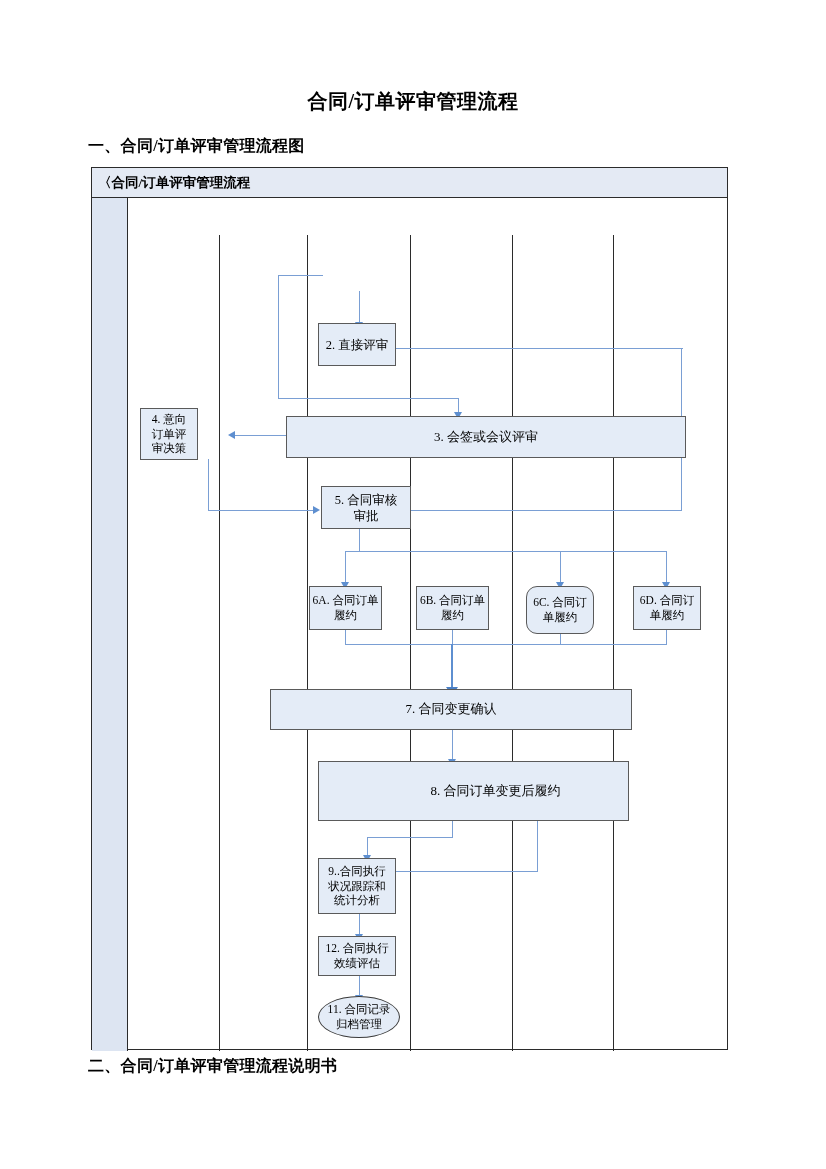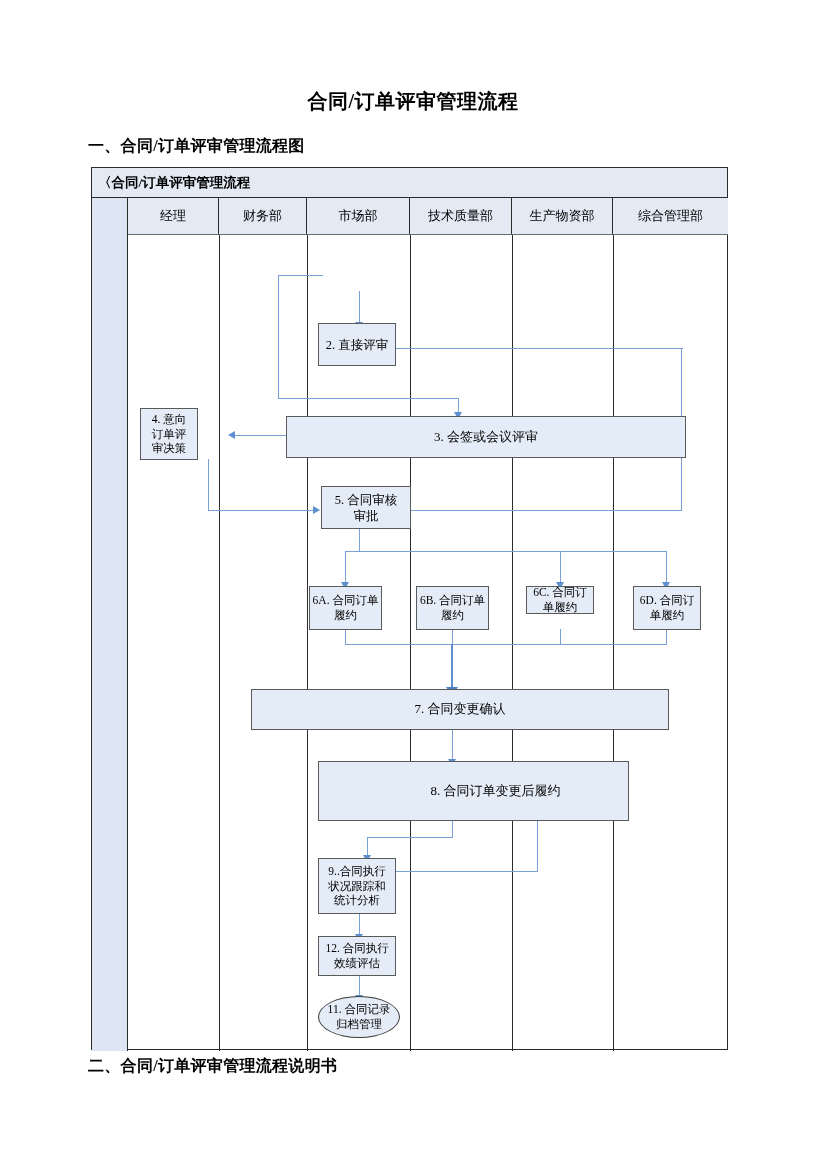--- a/index.html
+++ b/index.html
@@ -198,28 +198,20 @@
 <div id="section-heading-1">一、合同/订单评审管理流程图</div>
 
 <div id="flow-frame">
 
   <div id="flow-banner">
     <span>〈合同/订单评审管理流程</span>
   </div>
 
   <div id="lane-gutter"></div>
 
-  <div id="lane-header">
-    <div class="lane-head-cell" style="width:91px">经理</div>
-    <div class="lane-head-cell" style="width:88px">财务部</div>
-    <div class="lane-head-cell" style="width:103px">市场部</div>
-    <div class="lane-head-cell" style="width:102px">技术质量部</div>
-    <div class="lane-head-cell" style="width:101px">生产物资部</div>
-    <div class="lane-head-cell" style="width:115px">综合管理部</div>
-  </div>
 
   <div class="lane-sep" style="left:127px"></div>
   <div class="lane-sep" style="left:215px"></div>
   <div class="lane-sep" style="left:318px"></div>
   <div class="lane-sep" style="left:420px"></div>
   <div class="lane-sep" style="left:521px"></div>
 
   <div class="conn v" style="left:267px; top:123px; height:33px;"></div>
   <div class="arrow down" style="left:262.5px; top:154px;"></div>
 
@@ -285,26 +277,26 @@
 订单评
 审决策</div>
 
   <div class="node" style="left:229px; top:318px; width:90px; height:43px; white-space:pre-line;">5. 合同审核
 审批</div>
 
   <div class="node" style="left:217px; top:418px; width:73px; height:44px; white-space:pre-line; font-size:11.5px;">6A. 合同订单
 履约</div>
   <div class="node" style="left:324px; top:418px; width:73px; height:44px; white-space:pre-line; font-size:11.5px;">6B. 合同订单
 履约</div>
-  <div class="node" style="left:434px; top:418px; width:68px; height:28px; white-space:pre-line; font-size:11.5px;">6C. 合同订
+  <div class="node" style="left:434px; top:418px; width:68px; height:48px; white-space:pre-line; font-size:11.5px;border-radius:11px;">6C. 合同订
 单履约</div>
   <div class="node" style="left:541px; top:418px; width:68px; height:44px; white-space:pre-line; font-size:11.5px;">6D. 合同订
 单履约</div>
 
-  <div class="node wide" style="left:159px; top:521px; width:418px; height:41px;">7. 合同变更确认</div>
+  <div class="node wide" style="left:178px; top:521px; width:362px; height:41px;">7. 合同变更确认</div>
 
   <div class="node wide" style="left:226px; top:593px; width:311px; height:60px;padding-left:46px;">8. 合同订单变更后履约</div>
 
   <div class="node" style="left:226px; top:690px; width:78px; height:56px; white-space:pre-line; font-size:11.5px;">9..合同执行
 状况跟踪和
 统计分析</div>
 
   <div class="node" style="left:226px; top:768px; width:78px; height:40px; white-space:pre-line; font-size:11.5px;">12. 合同执行
 效绩评估</div>
 

